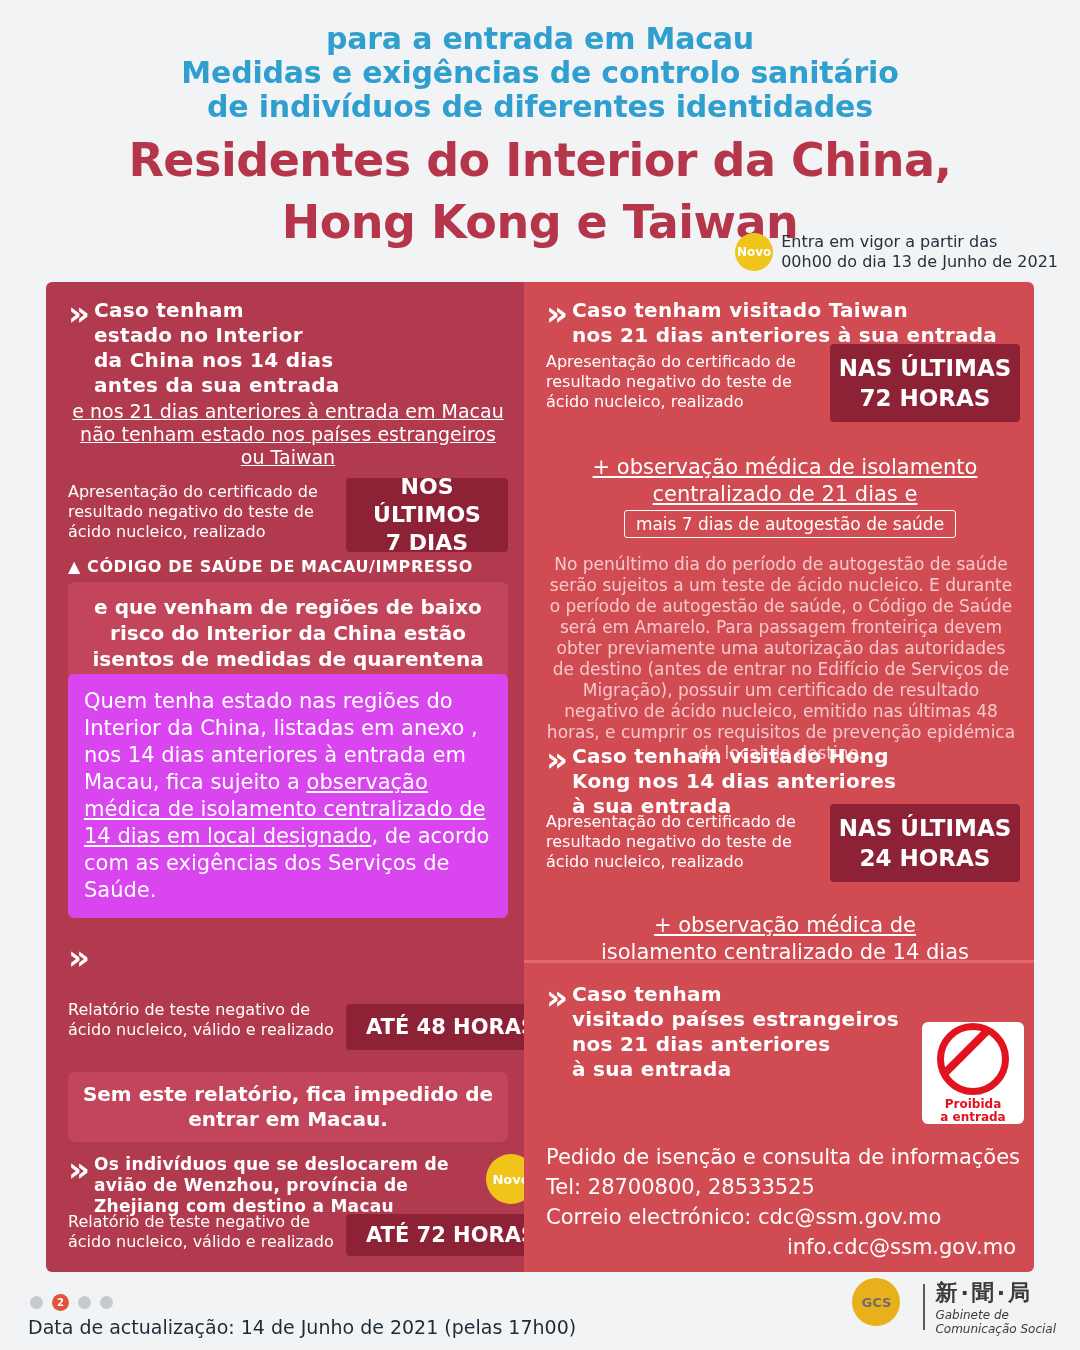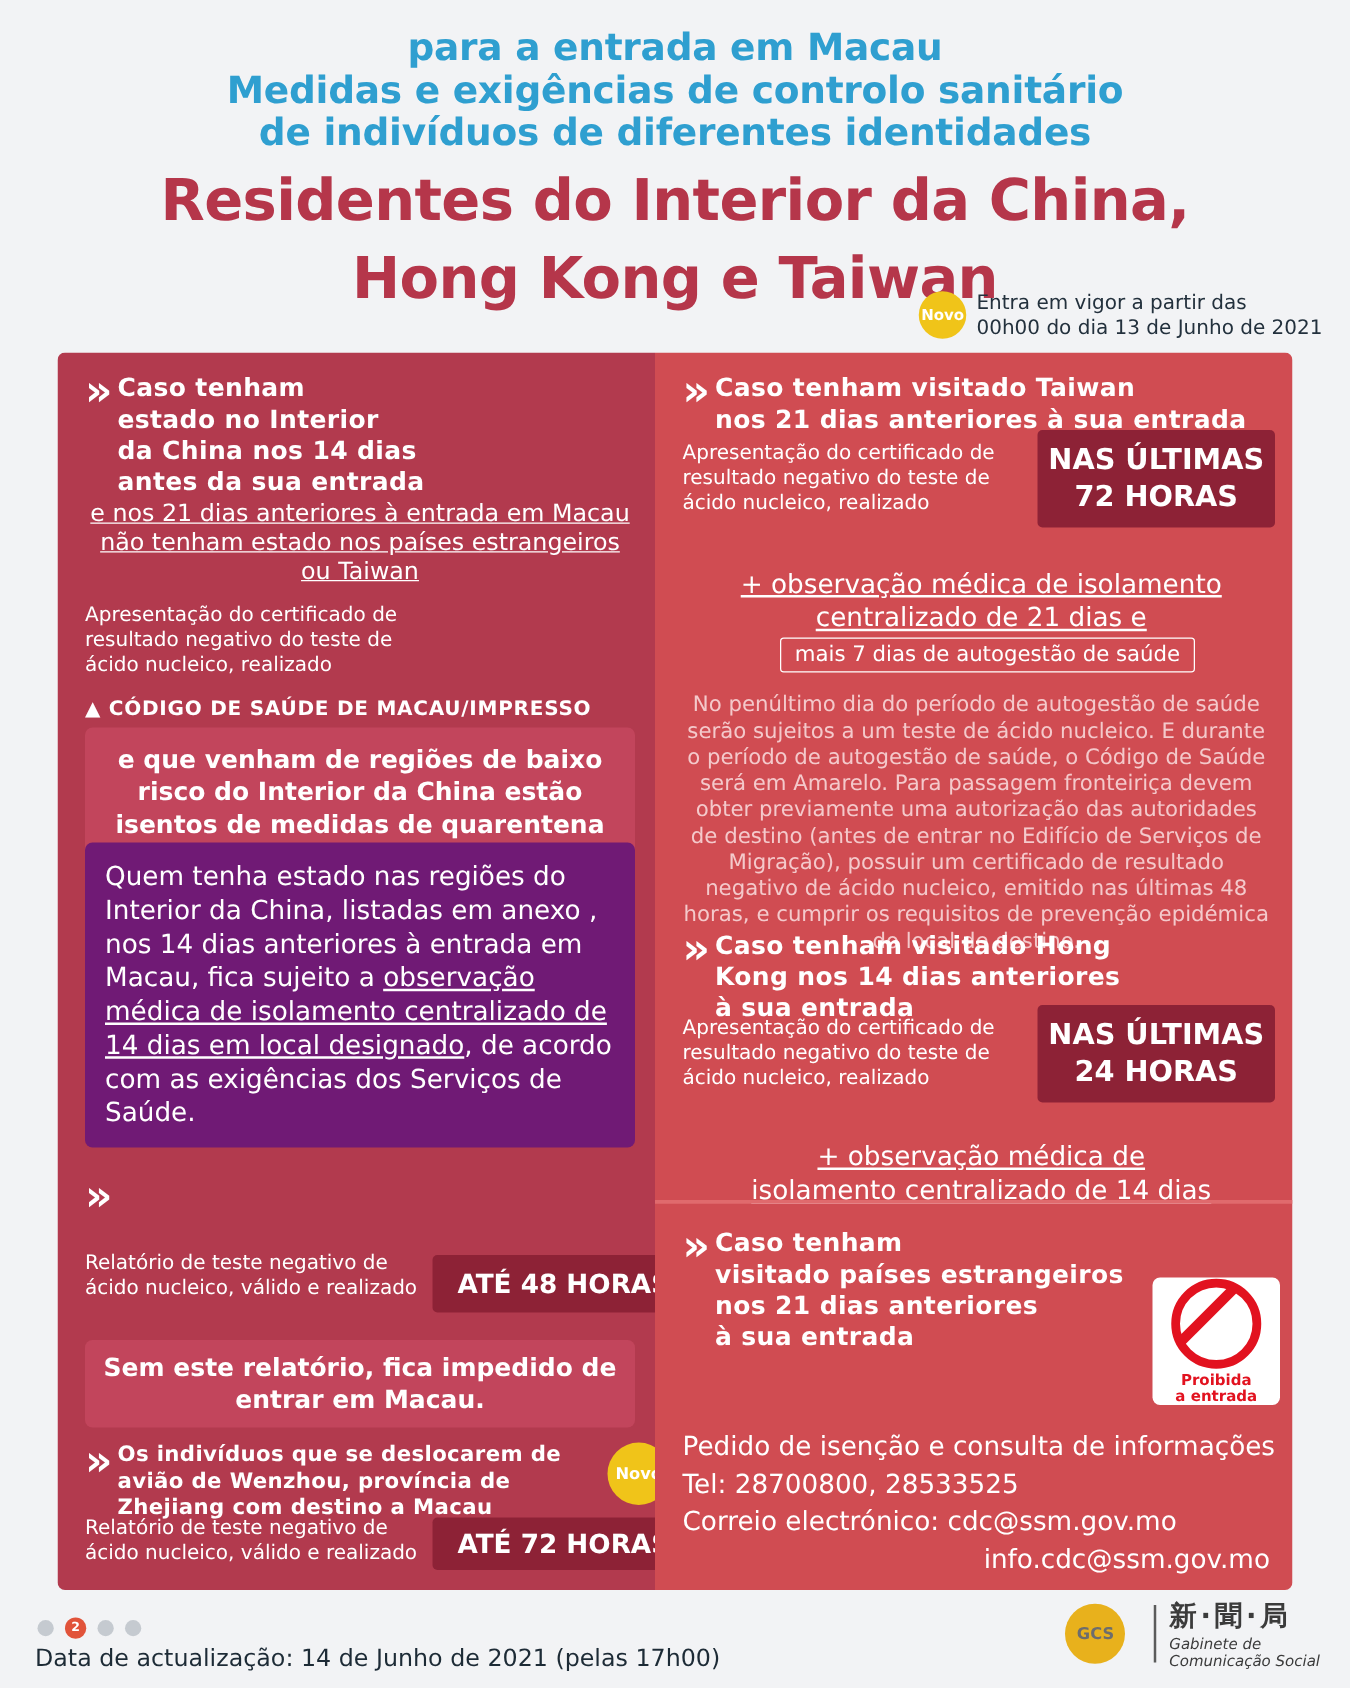--- a/index.html
+++ b/index.html
@@ -61,21 +61,21 @@
     text-align:center;border-radius:4px;
     display:flex;flex-direction:column;justify-content:center;
   }
   .pill-dark span{display:block;}
 
   .band{
     background:#c2455c;border-radius:6px;color:#fff;
     font-weight:bold;text-align:center;
   }
   .yellowbox{
-    background:#701a75;border-radius:6px;color:#ffffff;
+    background:#d946ef;border-radius:6px;color:#ffffff;
     font-size:21px;line-height:27px;
   }
   .ul{text-decoration:underline;}
 
   
   .l1{position:absolute;left:22px;top:16px;width:440px;}
   .l1-sub{position:absolute;left:22px;top:118px;width:440px;text-align:center;}
   .l2{position:absolute;left:22px;top:200px;width:270px;}
   .l2pill{position:absolute;left:300px;top:196px;width:162px;height:74px;font-size:22px;line-height:28px;}
   .codebar{position:absolute;left:22px;top:275px;width:440px;color:#fff;font-weight:bold;font-size:16px;letter-spacing:0.6px;}
@@ -109,21 +109,21 @@
   .forbid-label{color:#e2121f;font-weight:bold;font-size:12px;line-height:13px;text-align:center;margin-top:3px;}
   .contact{position:absolute;left:22px;top:860px;width:480px;color:#fff;font-size:21px;line-height:30px;}
   .contact .indent{display:block;text-align:right;padding-right:10px;}
 
   
   .dots{position:absolute;left:30px;top:1294px;display:flex;align-items:center;gap:9px;}
   .dot{width:13px;height:13px;border-radius:50%;background:#c5cad0;}
   .dot.active{background:#e1533a;color:#fff;font-size:10px;font-weight:bold;display:flex;align-items:center;justify-content:center;width:17px;height:17px;}
   .updated{position:absolute;left:28px;top:1316px;color:#1d2b36;font-size:19px;}
   .logo{position:absolute;right:24px;top:1278px;display:flex;align-items:center;gap:10px;}
-  .logo-mark{width:74px;height:58px;display:flex;align-items:center;justify-content:center;}
+  .logo-mark{width:74px;height:58px;display:flex;justify-content:center;}
   .gcs-circle{width:48px;height:48px;border-radius:50%;background:#e8b11c;display:flex;align-items:center;justify-content:center;color:#6d6d6d;font-weight:bold;font-size:13px;}
   .logo-div{width:2px;height:46px;background:#5b5b5b;}
   .logo-txt{color:#3b3b3b;}
   .logo-cn{font-size:22px;font-weight:bold;letter-spacing:3px;}
   .logo-pt{font-size:12px;font-style:italic;line-height:14px;}
 </style>
 </head>
 <body>
 
 <div class="page">
@@ -152,20 +152,24 @@
         <span class="chev">»</span>
         <div class="hdg" style="white-space:pre-line">Caso tenham
 estado no Interior
 da China nos 14 dias
 antes da sua entrada</div>
       </div>
 
       <div class="l1-sub body-txt">e nos 21 dias anteriores à entrada em Macau não tenham estado nos países estrangeiros ou Taiwan</div>
 
       <div class="l2 small-txt">Apresentação do certificado de resultado negativo do teste de ácido nucleico, realizado</div>
+      <div class="l2pill pill-dark">
+        <span>NOS ÚLTIMOS</span>
+        <span>7 DIAS</span>
+      </div>
 
       <div class="codebar">▲  CÓDIGO DE SAÚDE DE MACAU/IMPRESSO</div>
 
       <div class="band1 band">e que venham de regiões de baixo risco do Interior da China estão isentos de medidas de quarentena</div>
 
       <div class="ybox yellowbox">
         <span>Quem tenha estado nas regiões do Interior da China, listadas em anexo , nos 14 dias anteriores à entrada em Macau, fica sujeito a </span><span class="ul">observação médica de isolamento centralizado de 14 dias em local designado</span><span>, de acordo com as exigências dos Serviços de Saúde.</span>
       </div>
 
       <div class="l3 blk">

